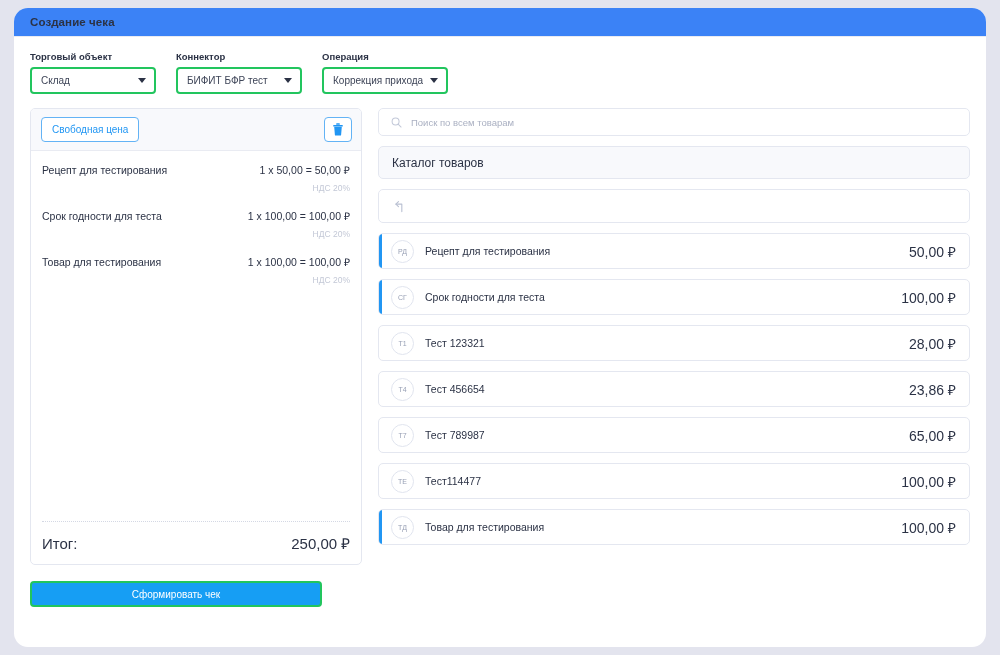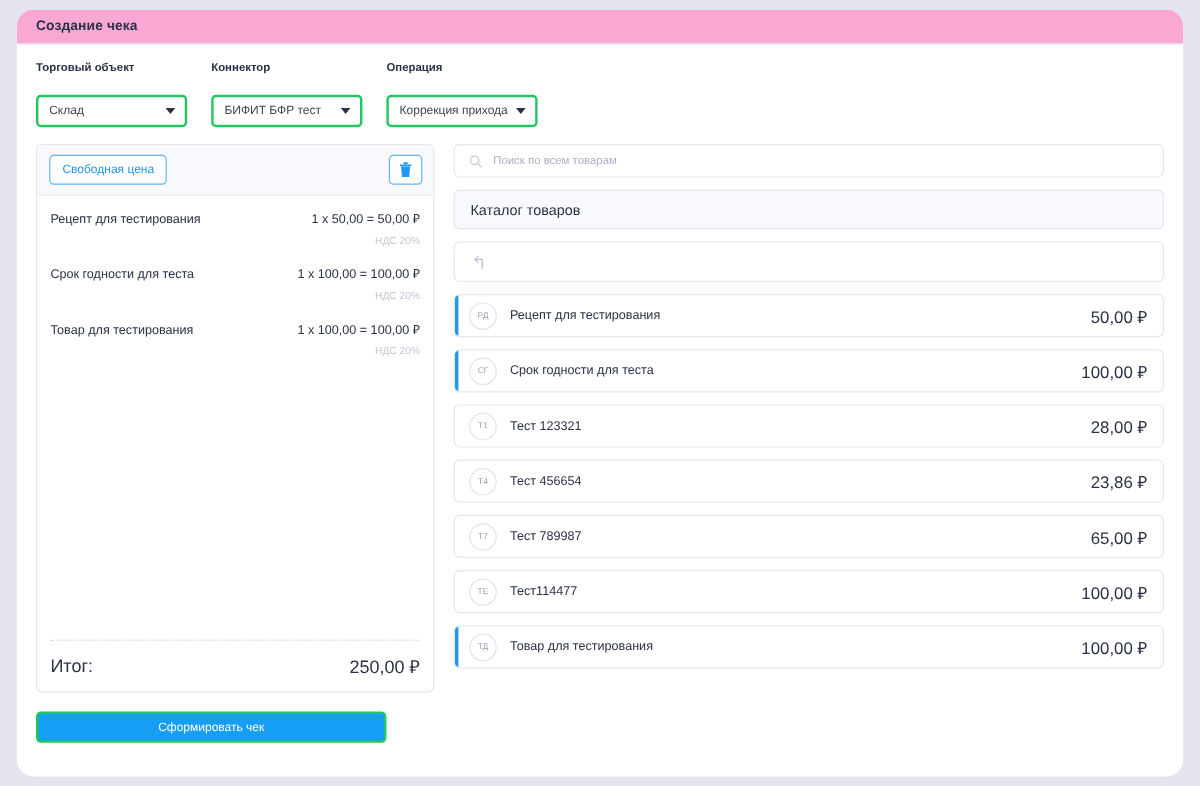--- a/index.html
+++ b/index.html
@@ -23,21 +23,21 @@
     height: 639px;
     background: #ffffff;
     border-radius: 14px;
     box-sizing: border-box;
     overflow: hidden;
   }
 
   
   .win-header {
     height: 29px;
-    background: #f9a8d4;
+    background: #3b82f6;
     border-bottom: 1px solid #e9ebf2;
     display: flex;
     align-items: center;
     padding: 0 0 0 16px;
     box-sizing: border-box;
   }
   .win-title {
     font-size: 11.5px;
     font-weight: bold;
     color: #2b3245;
@@ -54,21 +54,21 @@
   .filters {
     display: flex;
     gap: 20px;
     margin-bottom: 14px;
   }
   .filter-field { width: 126px; }
   .filter-label {
     font-size: 9.5px;
     font-weight: bold;
     color: #2b3245;
-    margin-bottom: 17px;
+    margin-bottom: 5px;
     white-space: nowrap;
   }
   .select-box {
     height: 27px;
     border: 2px solid #22c55e;
     border-radius: 4px;
     background: #ffffff;
     display: flex;
     align-items: center;
     justify-content: space-between;

